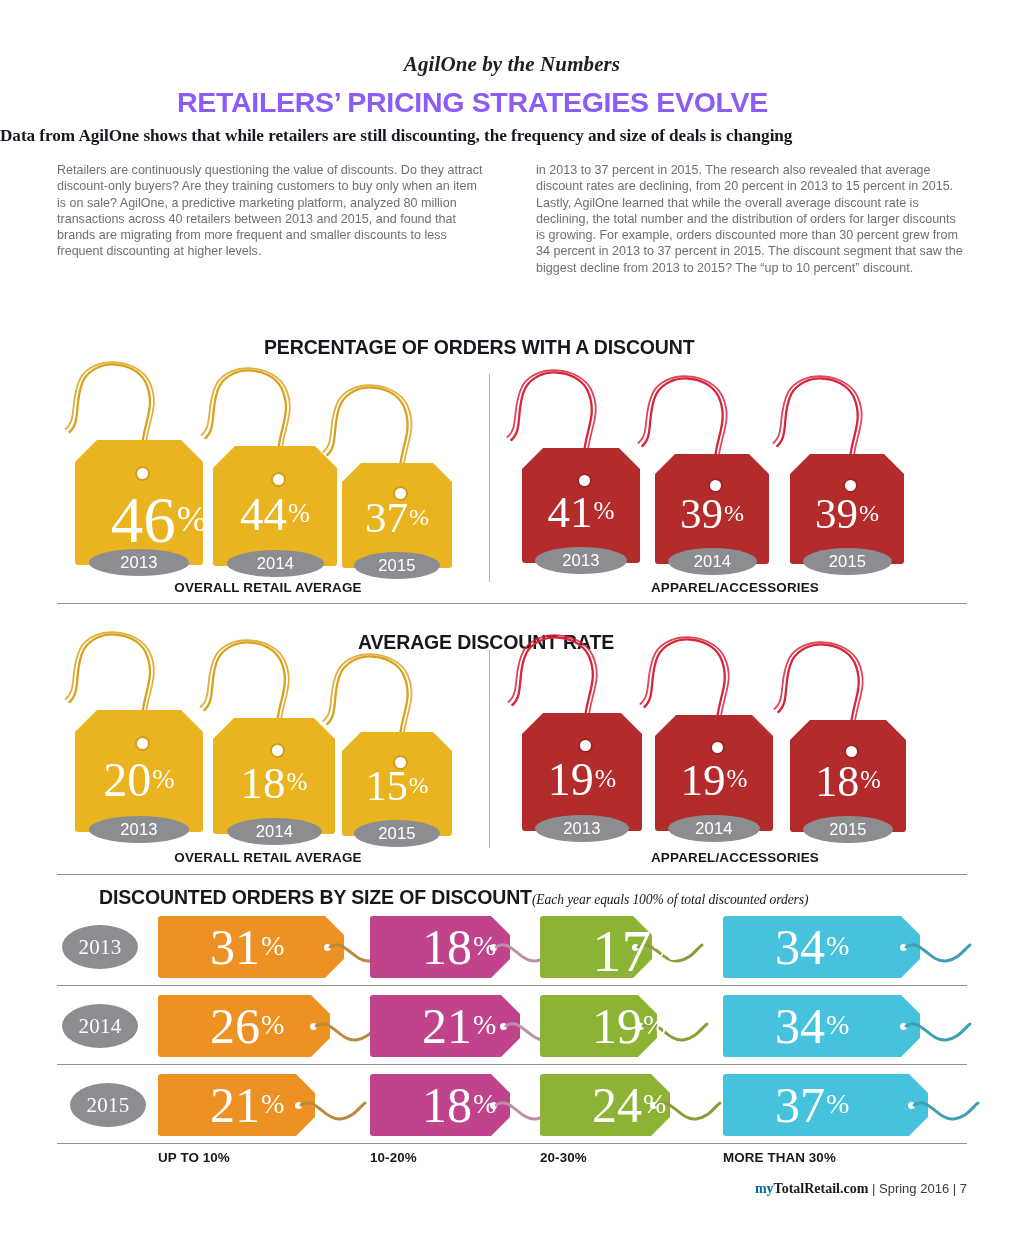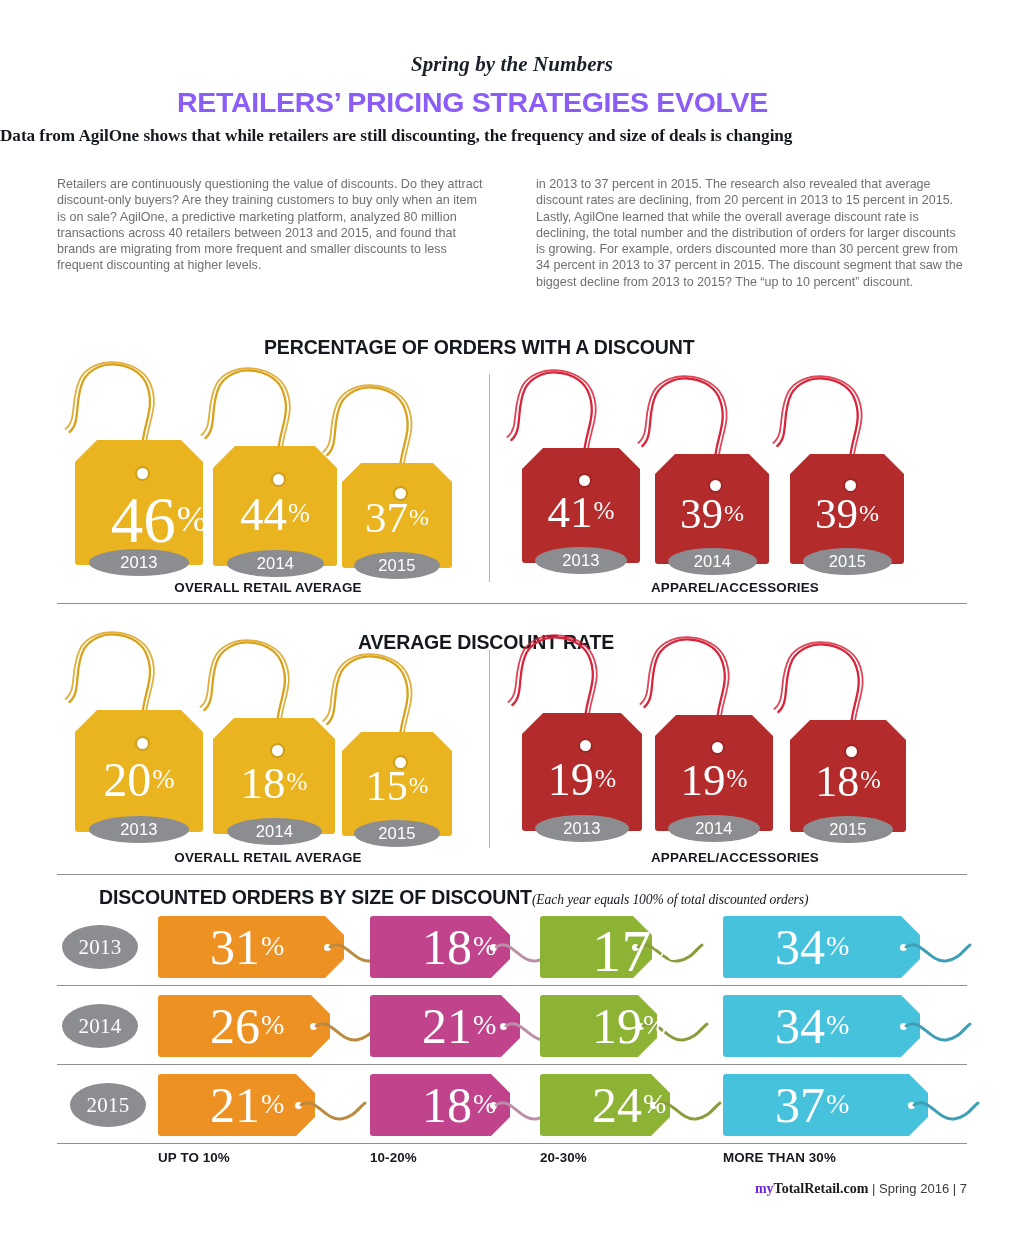--- a/index.html
+++ b/index.html
@@ -46,21 +46,21 @@
     font-family: "Liberation Serif", serif;
     font-weight: bold;
     font-size: 17.2px;
     color: #15181f;
     letter-spacing: -0.05px;
   }
 
   
   .cols {
     position: absolute;
-    top: 176px; left: 57px;
+    top: 162px; left: 57px;
     width: 910px;
     display: flex;
     gap: 48px;
   }
   .col { width: 431px; }
   .col p {
     font-size: 12.55px;
     line-height: 16.3px;
     color: #6d6f72;
     font-family: "Liberation Sans", sans-serif;
@@ -201,28 +201,28 @@
     font-size: 13px;
     color: #3a3a3a;
     white-space: nowrap;
   }
   .footer .brand {
     font-family: "Liberation Serif", serif;
     font-weight: bold;
     font-size: 14px;
     color: #1b1b1b;
   }
-  .footer .brand .my { color: #6d28d9; margin-left: 12px; }
+  .footer .brand .my { color: #0369a1; margin-left: 12px; }
 </style>
 </head>
 <body>
 
 <div class="page">
 
-  <div class="kicker">Spring by the Numbers</div>
+  <div class="kicker">AgilOne by the Numbers</div>
   <div class="headline">RETAILERS’ PRICING STRATEGIES EVOLVE</div>
   <div class="deck">Data from AgilOne shows that while retailers are still discounting, the frequency and size of deals is changing</div>
 
   <div class="cols">
     <div class="col">
       <p>Retailers are continuously questioning the value of discounts. Do they attract discount-only buyers? Are they training customers to buy only when an item is on sale? AgilOne, a predictive marketing platform, analyzed 80 million transactions across 40 retailers between 2013 and 2015, and found that brands are migrating from more frequent and smaller discounts to less frequent discounting at higher levels.</p>
     </div>
     <div class="col">
       <p>in 2013 to 37 percent in 2015. The research also revealed that average discount rates are declining, from 20 percent in 2013 to 15 percent in 2015. Lastly, AgilOne learned that while the overall average discount rate is declining, the total number and the distribution of orders for larger discounts is growing. For example, orders discounted more than 30 percent grew from 34 percent in 2013 to 37 percent in 2015. The discount segment that saw the biggest decline from 2013 to 2015? The “up to 10 percent” discount.</p>
     </div>

